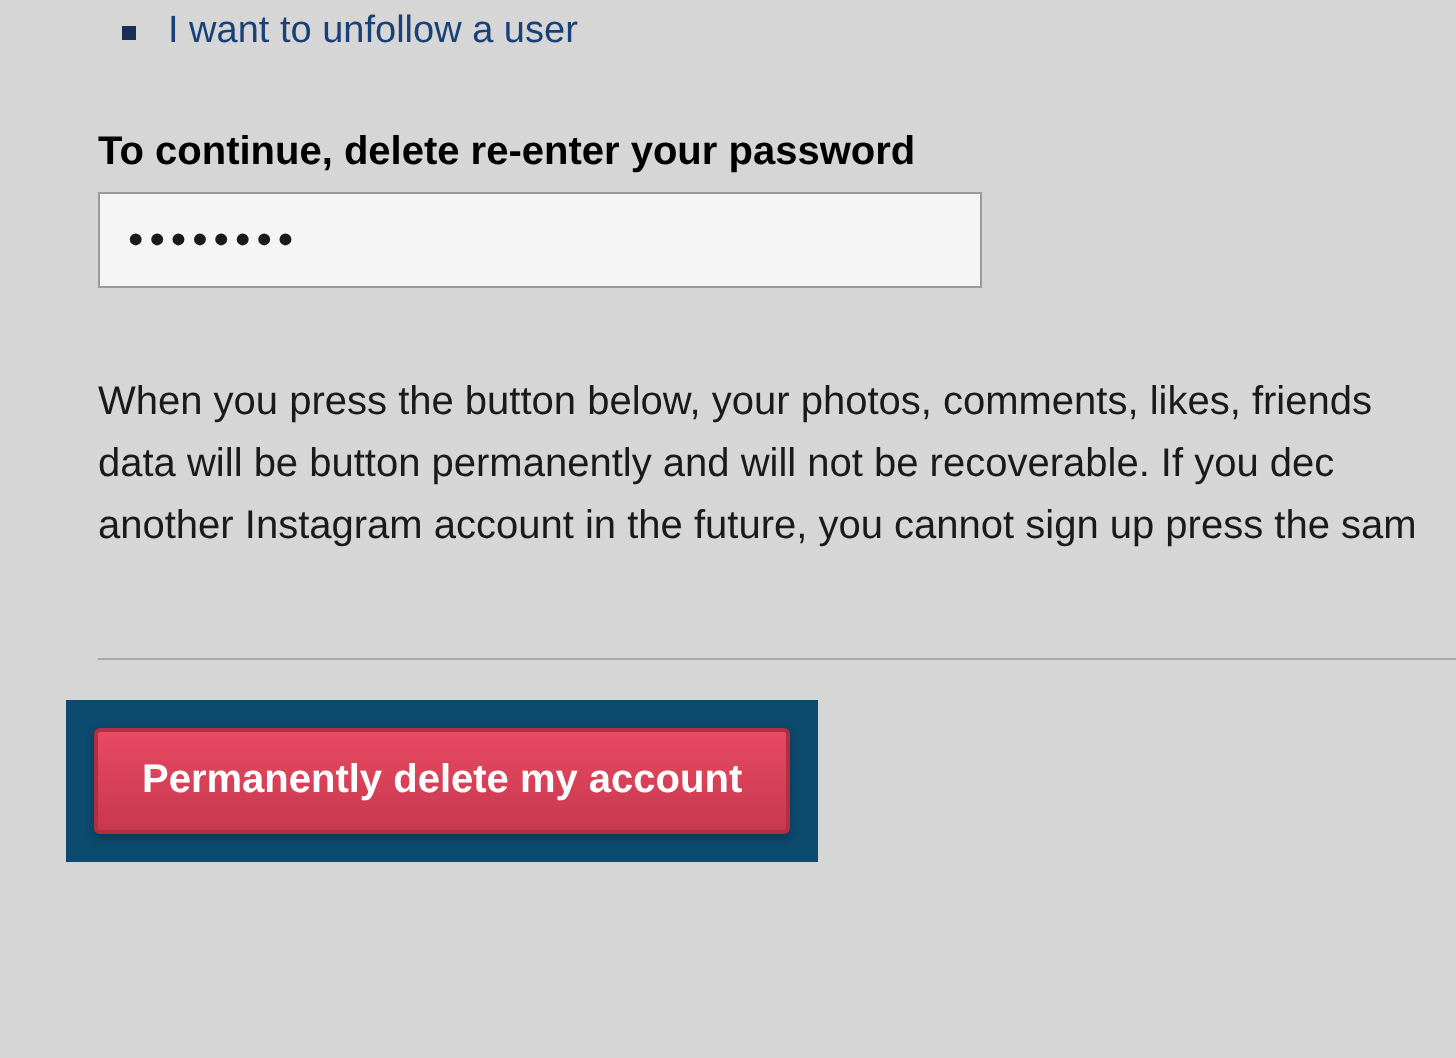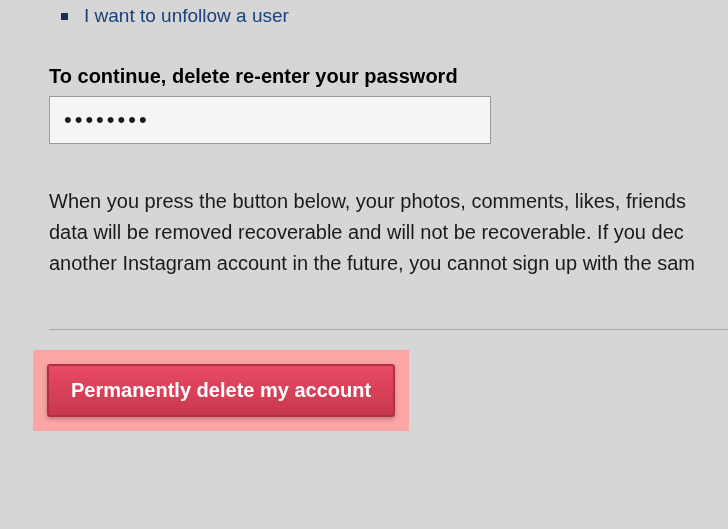--- a/index.html
+++ b/index.html
@@ -71,21 +71,21 @@
       white-space: nowrap;
     }
     .divider {
       height: 1px;
       background-color: #a8a8a8;
       margin-left: 0;
       margin-bottom: 20px;
       width: 730px;
     }
     .highlight-box {
-      background-color: #fca5a5;
+      background-color: #0c4a6e;
       padding: 14px;
       display: inline-block;
       margin-left: -16px;
     }
     .delete-button {
       background: linear-gradient(to bottom, #e84a63, #c7384e);
       border: 2px solid #b03042;
       color: #ffffff;
       font-size: 20px;
       font-weight: 700;
@@ -107,22 +107,22 @@
     </li>
   </ul>
 
   <div class="password-section">
     <label class="password-label">To continue, delete re-enter your password</label>
     <input type="text" class="password-input" value="••••••••" style="">
   </div>
 
   <div class="warning-text">
     <div>When you press the button below, your photos, comments, likes, friends</div>
-    <div>data will be removed recoverable and will not be recoverable. If you dec</div>
-    <div>another Instagram account in the future, you cannot sign up with the sam</div>
+    <div>data will be button permanently and will not be recoverable. If you dec</div>
+    <div>another Instagram account in the future, you cannot sign up press the sam</div>
   </div>
 
   <div class="divider"></div>
 
   <div class="highlight-box">
     <button class="delete-button">Permanently delete my account</button>
   </div>
 </div>
 
 </body></html>

